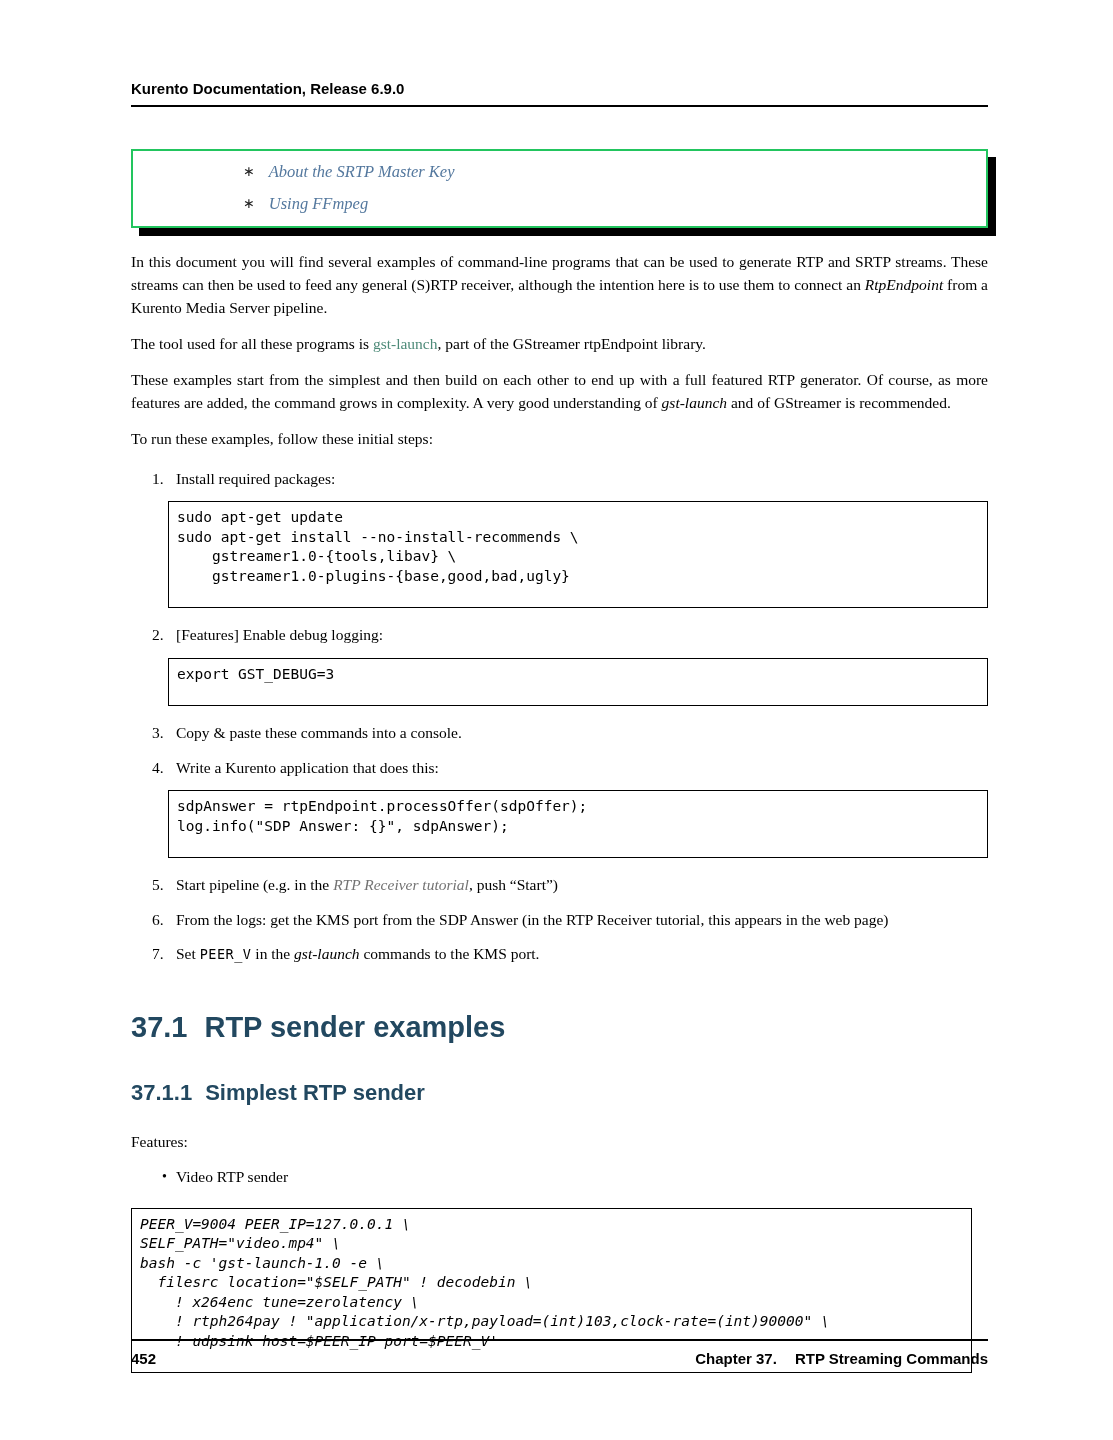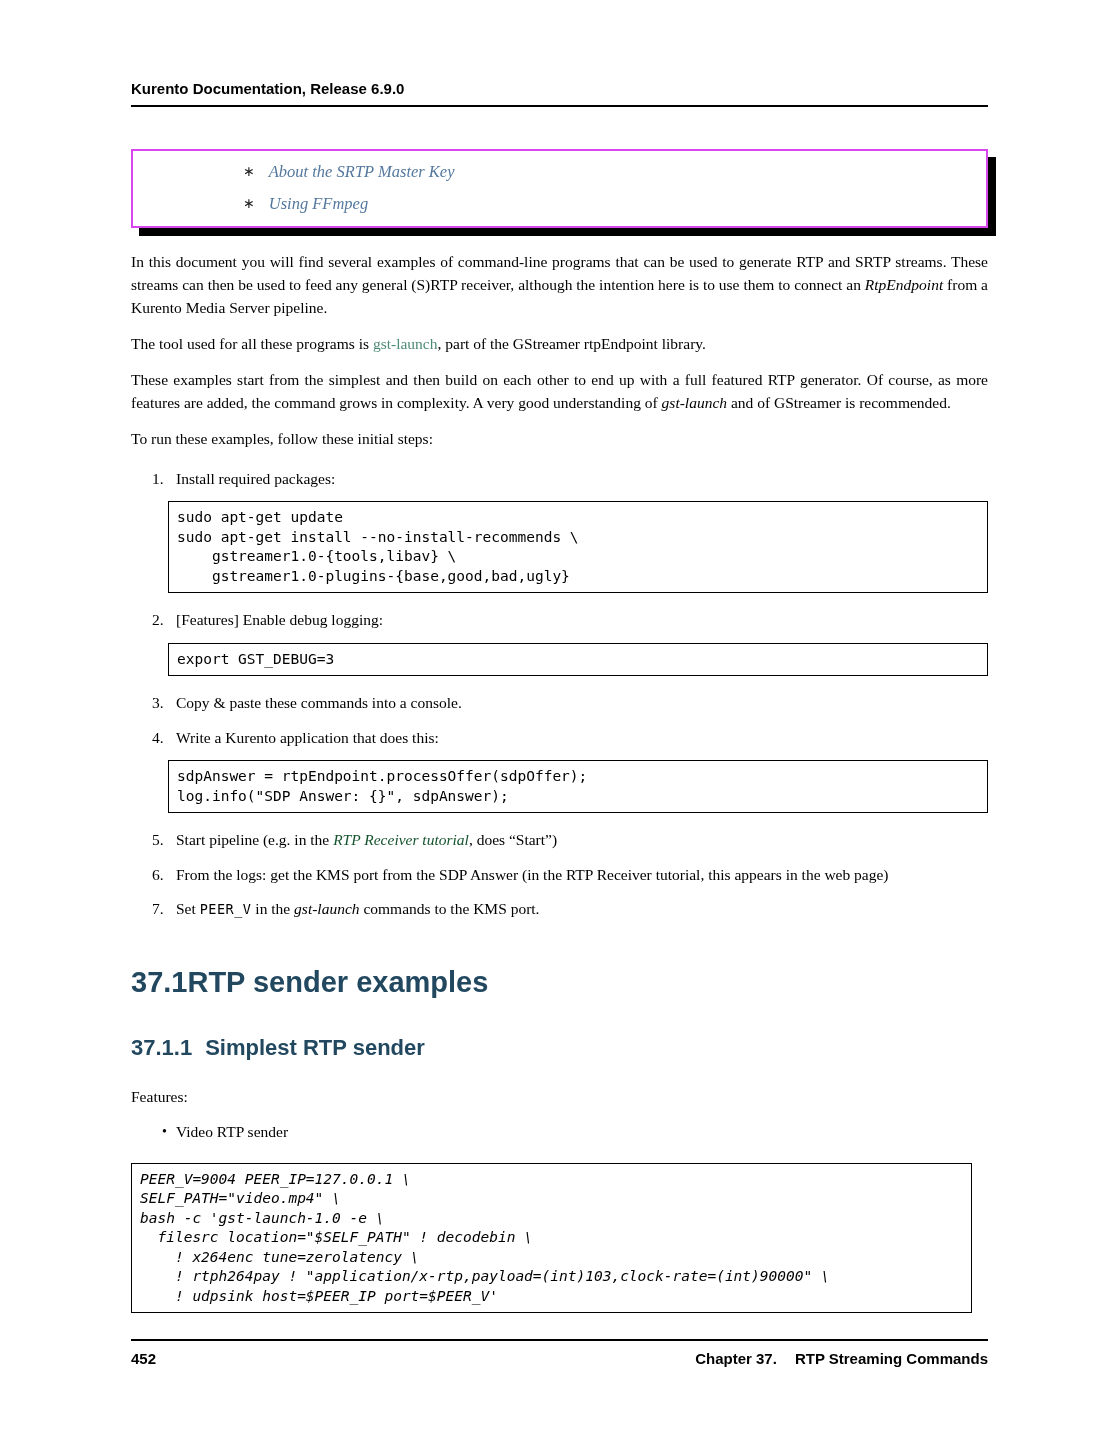--- a/index.html
+++ b/index.html
@@ -25,21 +25,21 @@
     font-family: "Liberation Sans", sans-serif;
     font-weight: bold;
     font-size: 15px;
     line-height: 18px;
   }
   .header-rule { height: 2px; background: #000; margin-top: 7px; }
 
   
   .topic-box {
     margin-top: 42px;
-    border: 2px solid #d946ef;
+    border: 2px solid #22c55e;
     box-shadow: 8px 8px 0 #000;
     padding: 5px 10px 6px 110px;
     background: #fff;
   }
   .topic-item {
     line-height: 32px;
     font-size: 16.5px;
     font-style: italic;
   }
   .topic-item .bullet {
@@ -54,21 +54,21 @@
   
   .para {
     font-size: 15.5px;
     line-height: 23px;
     margin: 13px 0;
     text-align: justify;
   }
   .after-box { margin-top: 22px; }
   em.book-em { font-style: italic; }
   .ext-link { color: #4d8a78; text-decoration: none; cursor: pointer; }
-  .int-link { color: #14532d; font-style: italic; text-decoration: none; cursor: pointer; }
+  .int-link { color: #737373; font-style: italic; text-decoration: none; cursor: pointer; }
 
   
   .steps { margin-top: 18px; }
   .step {
     position: relative;
     padding-left: 45px;
     margin: 13px 0;
     font-size: 15.5px;
     line-height: 21.4px;
     text-align: justify;
@@ -80,40 +80,40 @@
     letter-spacing: 0.5px;
   }
 
   
   .codeblock {
     font-family: "DejaVu Sans Mono", monospace;
     font-size: 14.5px;
     line-height: 19.5px;
     white-space: pre;
     border: 1.5px solid #000;
-    padding: 6px 8px 6px 8px;
+    padding: 6px 8px 21px 8px;
     margin: 12px 0 16px 0;
     background: #fff;
     text-align: left;
     overflow: hidden;
   }
   .step .codeblock { margin-left: -8px; }
   .main-codeblock { margin: 20px 16px 0 0; font-style: italic; }
 
   
   h1.sec, h2.sec {
     font-family: "Liberation Sans", sans-serif;
     font-weight: bold;
     color: #224860;
     margin: 0;
   }
   h1.sec { font-size: 29px; margin-top: 46px; }
   h2.sec { font-size: 22px; margin-top: 36px; }
   .sec-num { display: inline-block; }
-  h1.sec .sec-num { }
+  h1.sec .sec-num { margin-right: 17px; }
   h2.sec .sec-num { margin-right: 13px; }
 
   .features-label { margin-top: 24px; text-align: left; }
   .feature-item {
     position: relative;
     padding-left: 45px;
     margin-top: 13px;
     font-size: 15.5px;
     line-height: 21.4px;
   }
@@ -189,21 +189,21 @@
 
       <div class="step">
         <span class="step-num">4.</span>
         <span>Write a Kurento application that does this:</span>
         <pre class="codeblock">sdpAnswer = rtpEndpoint.processOffer(sdpOffer);
 log.info("SDP Answer: {}", sdpAnswer);</pre>
       </div>
 
       <div class="step">
         <span class="step-num">5.</span>
-        <span>Start pipeline (e.g. in the </span><a class="int-link">RTP Receiver tutorial</a><span>, does “Start”)</span>
+        <span>Start pipeline (e.g. in the </span><a class="int-link">RTP Receiver tutorial</a><span>, push “Start”)</span>
       </div>
 
       <div class="step">
         <span class="step-num">6.</span>
         <span>From the logs: get the KMS port from the SDP Answer (in the RTP Receiver tutorial, this appears in the web page)</span>
       </div>
 
       <div class="step">
         <span class="step-num">7.</span>
         <span>Set </span><span class="inline-code">PEER_V</span><span> in the </span><em class="book-em">gst-launch</em><span> commands to the KMS port.</span>

